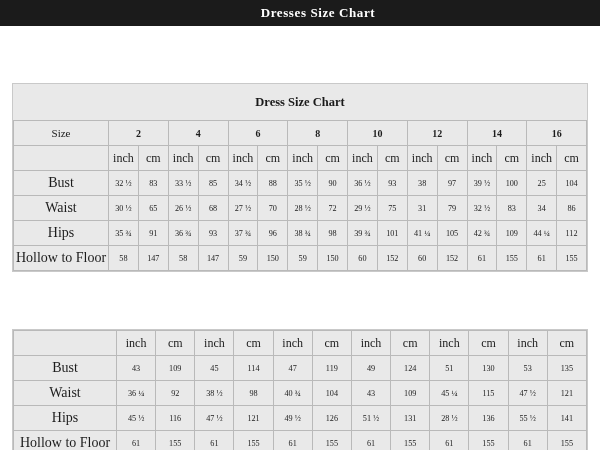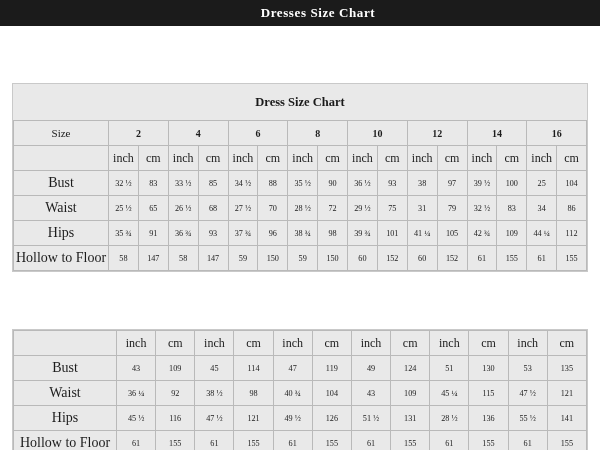--- a/index.html
+++ b/index.html
@@ -153,21 +153,21 @@
               <td>93</td>
               <td>38</td>
               <td>97</td>
               <td>39 ½</td>
               <td>100</td>
               <td>25</td>
               <td>104</td>
             </tr>
             <tr>
               <td class="rowlabel first-col">Waist</td>
-              <td>25 ½</td>
+              <td>30 ½</td>
               <td>65</td>
               <td>26 ½</td>
               <td>68</td>
               <td>27 ½</td>
               <td>70</td>
               <td>28 ½</td>
               <td>72</td>
               <td>29 ½</td>
               <td>75</td>
               <td>31</td>

